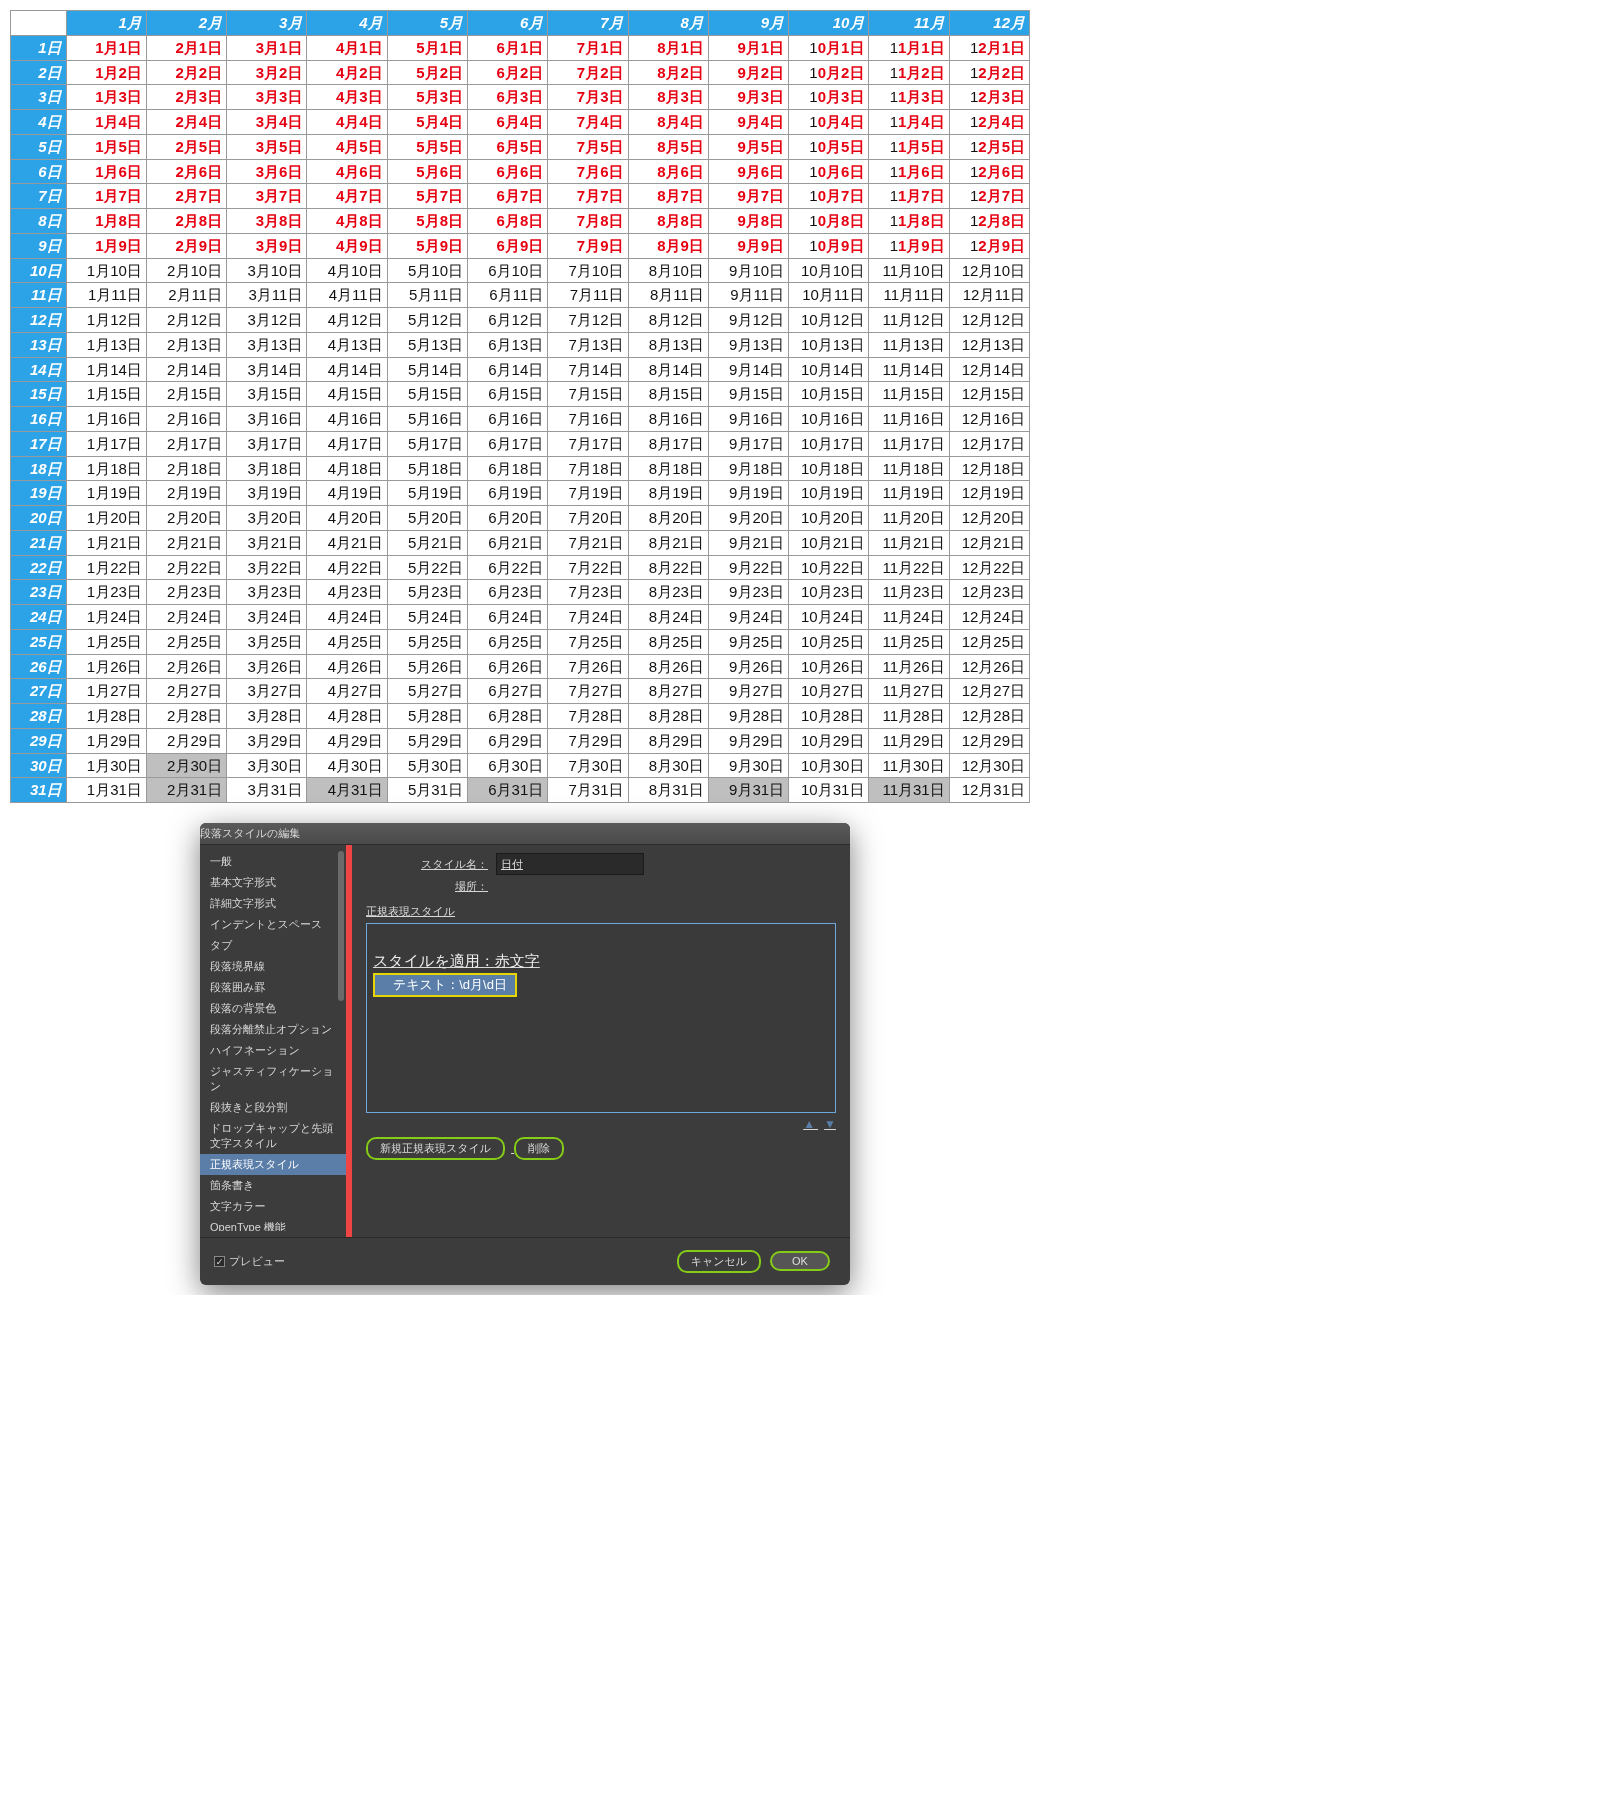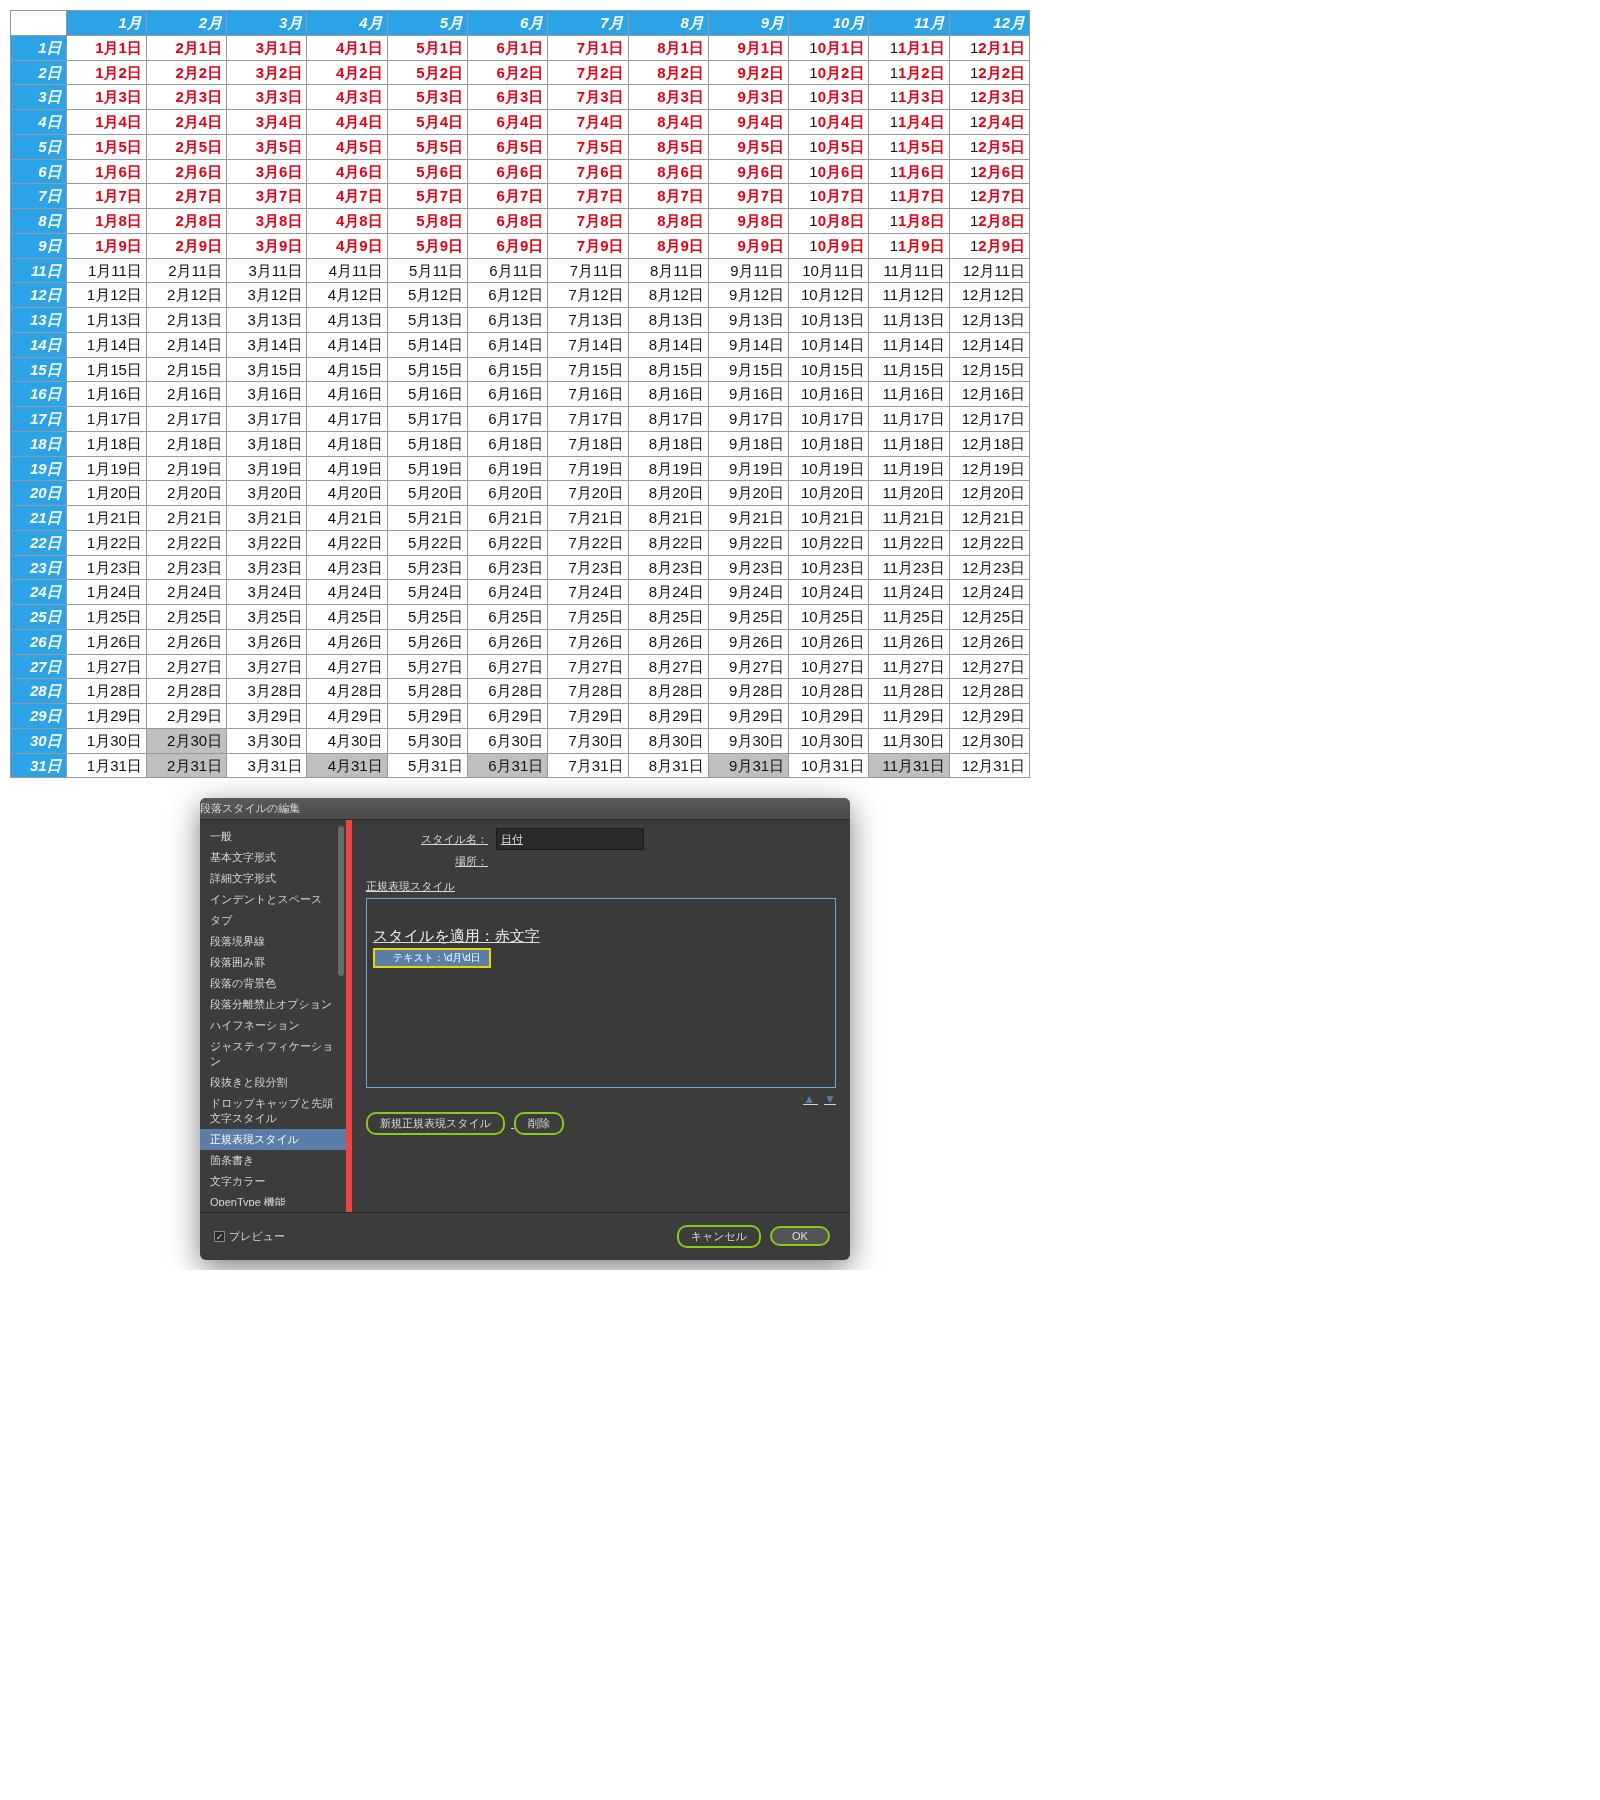--- a/index.html
+++ b/index.html
@@ -86,21 +86,21 @@
     height:190px;
     padding:4px 6px;
     position:relative;
   }
   .grep-box .line1 { font-size:15px; color:#eee; margin-bottom:2px;margin-top:24px;}
   .grep-box .line2 {
     display:inline-block;
     border:2px solid #e6d600;
     padding:1px 8px 1px 18px;
     color:#fff;
-    font-size:10px;
+    font-size:13px;
     background:#5a7ea8;
   }
   .arrow-btns { text-align:right; margin-top:4px; color:#5a7ea8;}
   .arrow-btns span { margin-left:6px; font-size:12px;}
   .btn-row { margin-top:6px; }
   .pill {
     display:inline-block;
     border:2px solid #84cc16;
     border-radius:10px;
     padding:2px 12px;
@@ -270,20 +270,35 @@
         <td class="red">3月9日</td>
         <td class="red">4月9日</td>
         <td class="red">5月9日</td>
         <td class="red">6月9日</td>
         <td class="red">7月9日</td>
         <td class="red">8月9日</td>
         <td class="red">9月9日</td>
         <td><span class="blk">1</span><span class="rd">0月9日</span></td>
         <td><span class="blk">1</span><span class="rd">1月9日</span></td>
         <td><span class="blk">1</span><span class="rd">2月9日</span></td>
+      </tr>
+      <tr>
+        <th class="rowhdr">10日</th>
+        <td>1月10日</td>
+        <td>2月10日</td>
+        <td>3月10日</td>
+        <td>4月10日</td>
+        <td>5月10日</td>
+        <td>6月10日</td>
+        <td>7月10日</td>
+        <td>8月10日</td>
+        <td>9月10日</td>
+        <td>10月10日</td>
+        <td>11月10日</td>
+        <td>12月10日</td>
       </tr>
       <tr>
         <th class="rowhdr">11日</th>
         <td>1月11日</td>
         <td>2月11日</td>
         <td>3月11日</td>
         <td>4月11日</td>
         <td>5月11日</td>
         <td>6月11日</td>
         <td>7月11日</td>

